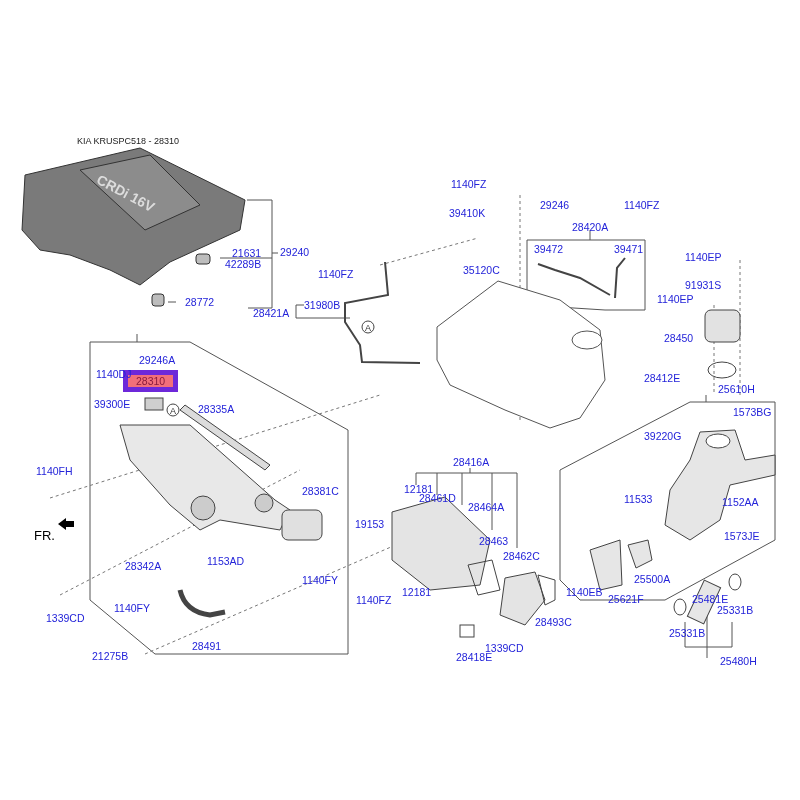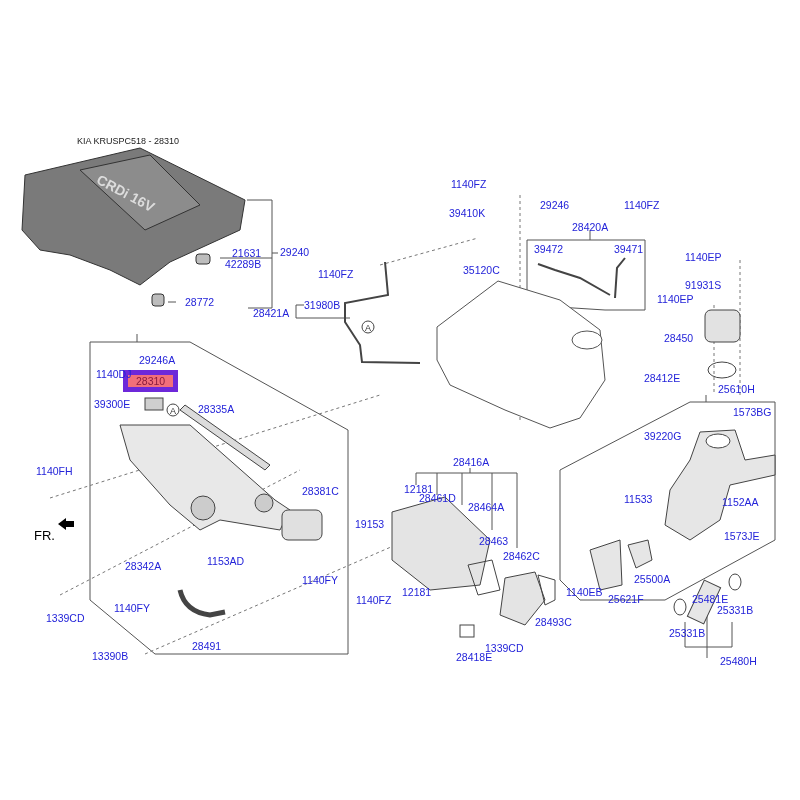--- a/index.html
+++ b/index.html
@@ -141,21 +141,21 @@
 <span class="lbl" style="left:94px;top:398px">39300E</span>
 <span class="lbl" style="left:198px;top:403px">28335A</span>
 <span class="lbl" style="left:36px;top:465px">1140FH</span>
 <span class="lbl" style="left:125px;top:560px">28342A</span>
 <span class="lbl" style="left:207px;top:555px">1153AD</span>
 <span class="lbl" style="left:302px;top:485px">28381C</span>
 <span class="lbl" style="left:302px;top:574px">1140FY</span>
 <span class="lbl" style="left:46px;top:612px">1339CD</span>
 <span class="lbl" style="left:114px;top:602px">1140FY</span>
 <span class="lbl" style="left:192px;top:640px">28491</span>
-<span class="lbl" style="left:92px;top:650px">13390B</span>
+<span class="lbl" style="left:92px;top:650px">21275B</span>
 
 <span class="lbl" style="left:318px;top:268px">1140FZ</span>
 <span class="lbl" style="left:304px;top:299px">31980B</span>
 <span class="lbl" style="left:253px;top:307px">28421A</span>
 
 <span class="lbl" style="left:451px;top:178px">1140FZ</span>
 <span class="lbl" style="left:449px;top:207px">39410K</span>
 <span class="lbl" style="left:540px;top:199px">29246</span>
 <span class="lbl" style="left:463px;top:264px">35120C</span>
 <span class="lbl" style="left:572px;top:221px">28420A</span>

